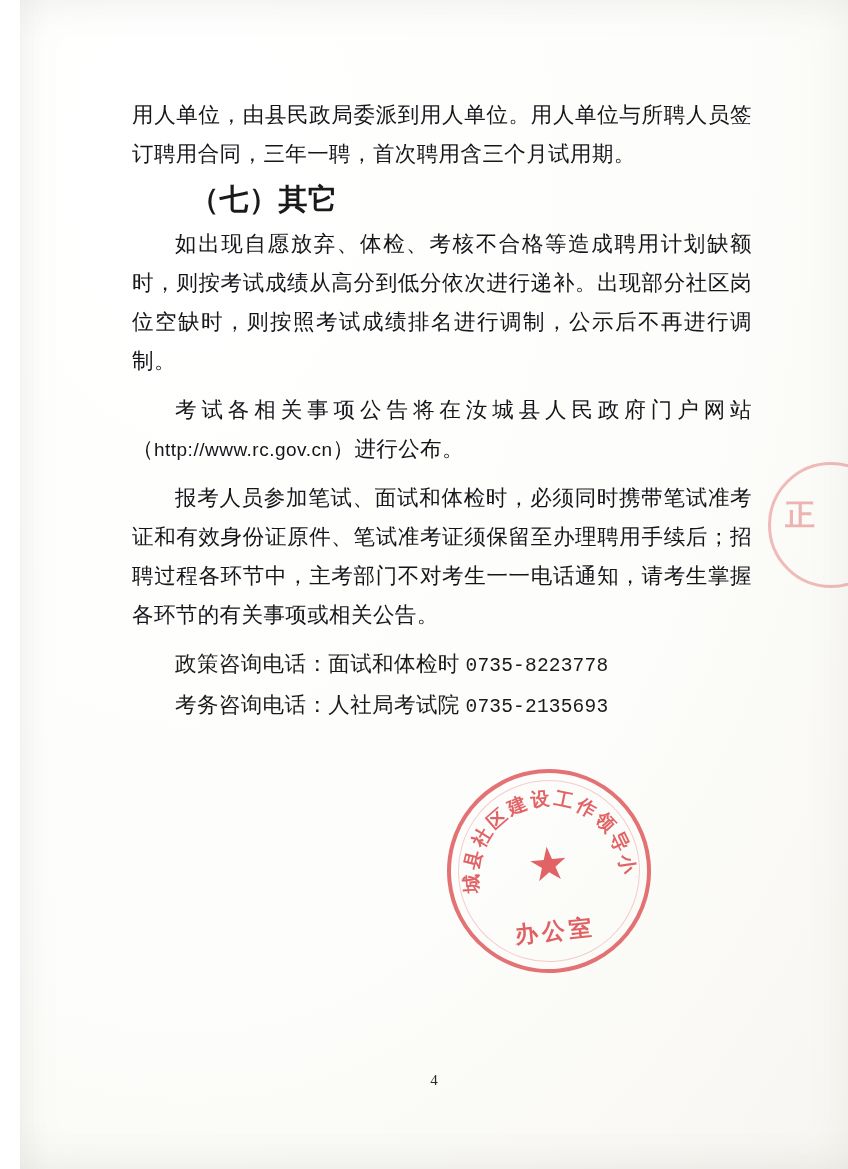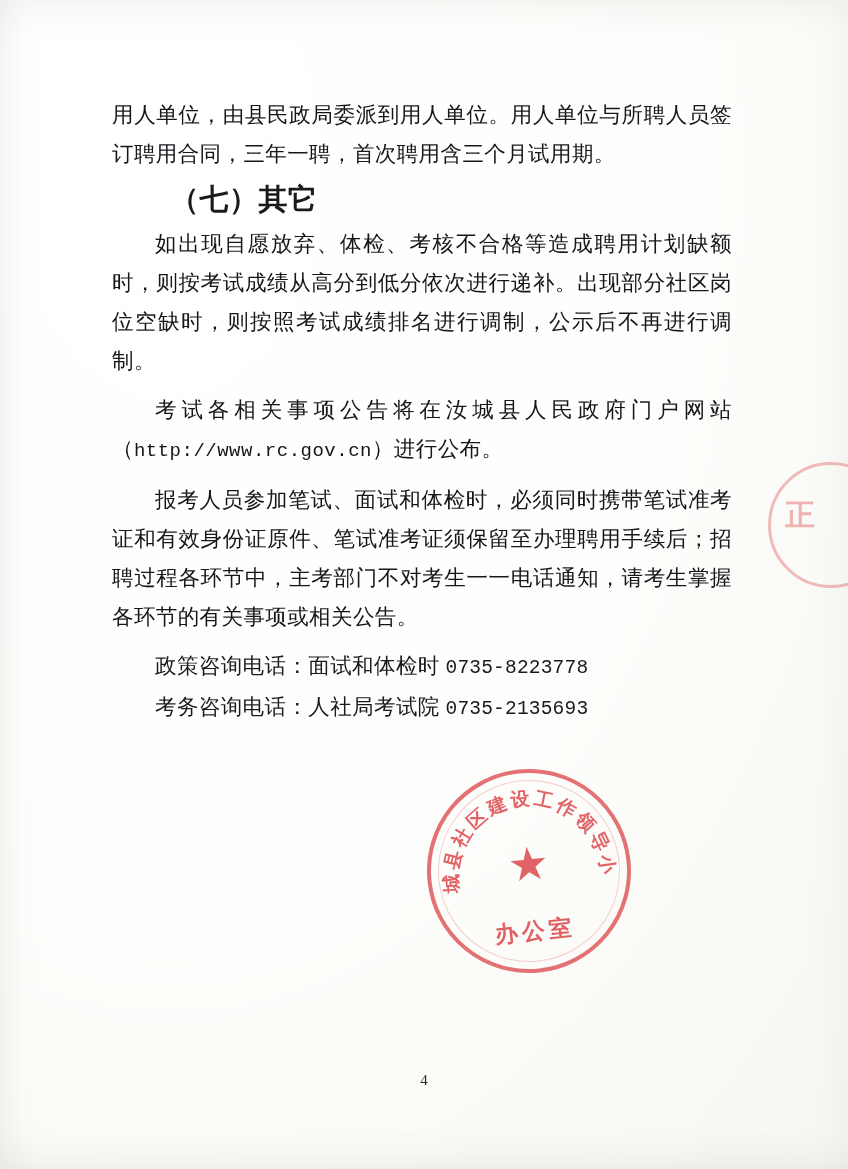--- a/index.html
+++ b/index.html
@@ -14,20 +14,21 @@
     color: #1a1a1a;
     overflow: hidden;
     position: relative;
   }
   
   .page {
     position: absolute;
     inset: 0;
     background:
       radial-gradient(ellipse at 20% 15%, #ffffff 0%, #fdfdfb 55%, #f7f6f2 100%);
+    margin-left: 20px;
   }
   .paper-noise {
     position: absolute;
     inset: 0;
     pointer-events: none;
     background:
       linear-gradient(90deg, rgba(0,0,0,0.020) 0px, rgba(0,0,0,0) 28px),
       linear-gradient(180deg, rgba(0,0,0,0.015) 0px, rgba(0,0,0,0) 40px),
       linear-gradient(0deg, rgba(0,0,0,0.02) 0px, rgba(0,0,0,0) 50px);
     opacity: .9;
@@ -64,21 +65,21 @@
   .heading {
     font-size: 29px;
     line-height: 39px;
     font-weight: bold;
     text-indent: 2em;
     margin: 0;
     letter-spacing: 0.5px;
   }
 
   .mono-inline {
-    font-family: Liberation Mono, monospace;
+    font-family: Liberation Sans, sans-serif;
     font-size: 19px;
     letter-spacing: 0.5px;
   }
 
   .tel-line {
     font-size: 21.5px;
     line-height: 39px;
     text-indent: 2em;
     margin: 0;
     letter-spacing: 0.4px;

